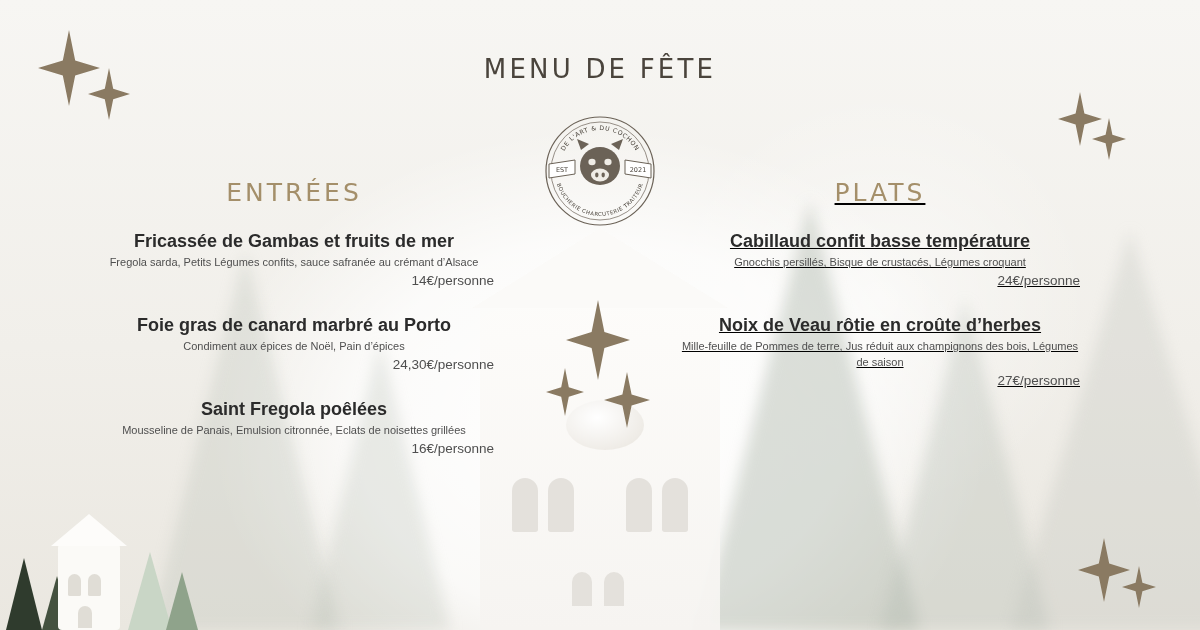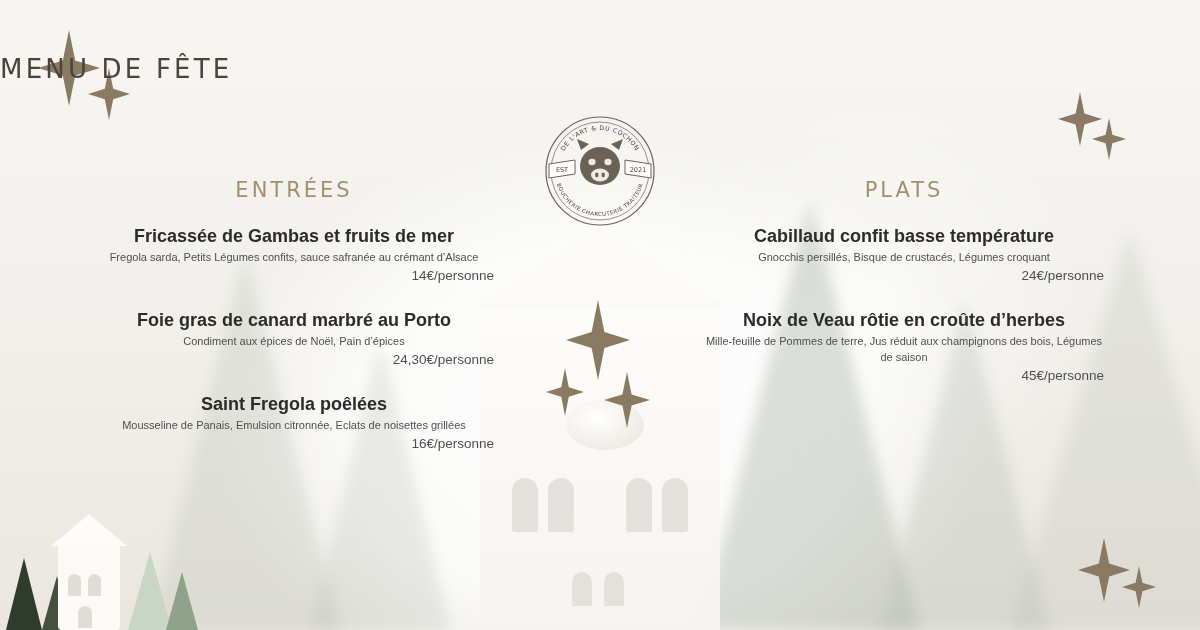--- a/index.html
+++ b/index.html
@@ -133,20 +133,21 @@
   .sp8 { left: 1078px; top: 538px; width: 52px; height: 64px; }
   .sp9 { left: 1122px; top: 566px; width: 34px; height: 42px; }
 
   
   .content { position: absolute; inset: 0; }
 
   .menu-title {
     position: absolute;
     top: 54px;
     left: 0; right: 0;
+    text-align: center;
     font-family: "DejaVu Sans", sans-serif;
     font-size: 26px;
     letter-spacing: 3.2px;
     color: #4a443c;
     font-weight: 400;
   }
 
   
   .logo {
     position: absolute;
@@ -157,25 +158,25 @@
   }
   .logo svg { display: block; }
 
   .col {
     position: absolute;
     top: 178px;
     width: 400px;
     text-align: center;
   }
   .col.left  { left: 94px; }
-  .col.right { left: 704px; }
+  .col.right { left: 680px; text-decoration: underline; }
 
   .col-title {
     font-family: "DejaVu Sans", sans-serif;
-    font-size: 21px;
+    font-size: 25px;
     letter-spacing: 3px;
     color: #a48f6a;
     margin-bottom: 22px;
   }
 
   .dish { margin-bottom: 22px; }
   .dish-name {
     font-size: 18px;
     font-weight: bold;
     color: #2b2b2b;
@@ -296,18 +297,18 @@
 
     <div class="dish">
       <div class="dish-name">Cabillaud confit basse température</div>
       <div class="dish-desc">Gnocchis persillés, Bisque de crustacés, Légumes croquant</div>
       <div class="dish-price">24€/personne</div>
     </div>
 
     <div class="dish">
       <div class="dish-name">Noix de Veau rôtie en croûte d’herbes</div>
       <div class="dish-desc">Mille-feuille de Pommes de terre, Jus réduit aux champignons des bois, Légumes de saison</div>
-      <div class="dish-price">45€/personne</div>
+      <div class="dish-price">27€/personne</div>
     </div>
 
   </div>
 
 </div>
 
 </body></html>

